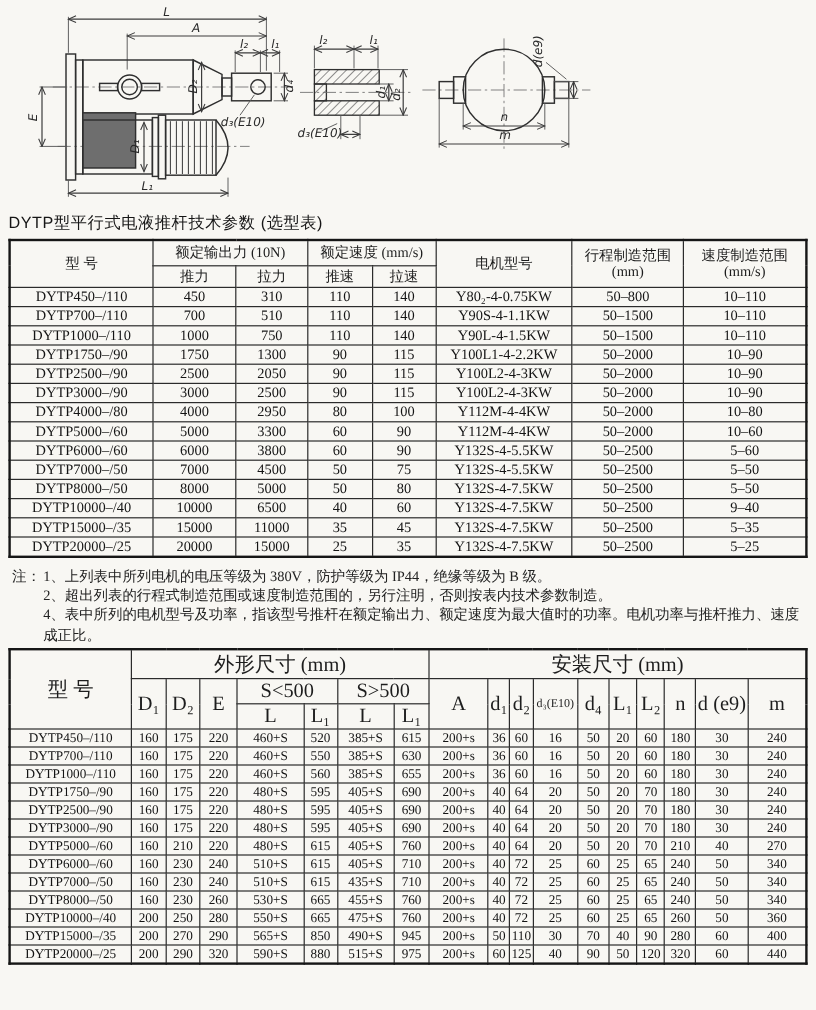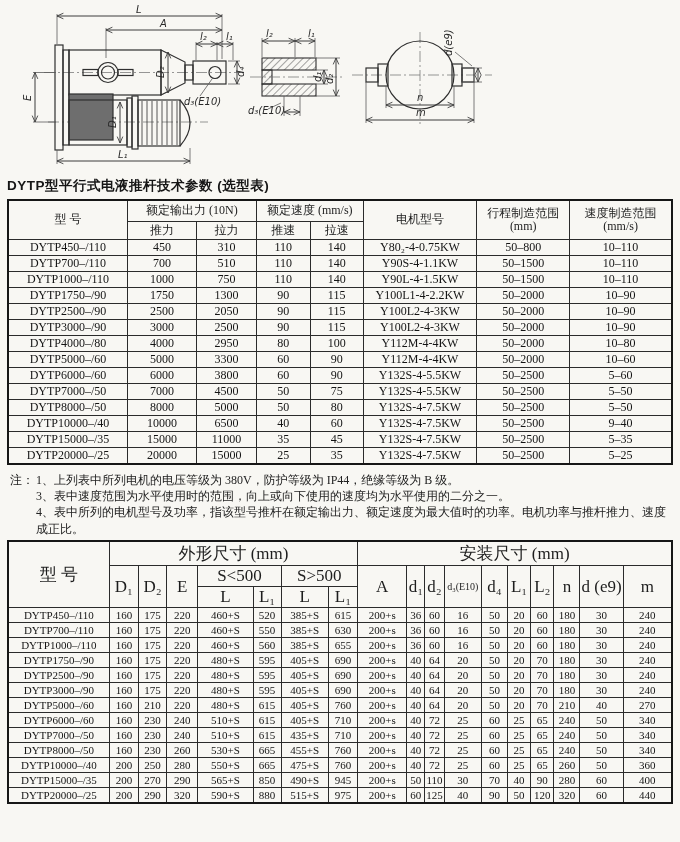--- a/index.html
+++ b/index.html
@@ -18,21 +18,21 @@
   .dim{stroke:#3c3c3c;stroke-width:1;fill:none;}
   .ext{stroke:#5a5a5a;stroke-width:.8;fill:none;}
   .part{stroke:#2f2f2f;stroke-width:1.2;fill:none;}
   .cl{stroke:#6b6b6b;stroke-width:.7;fill:none;stroke-dasharray:11 3 2 3;}
   .fin{stroke:#2f2f2f;stroke-width:.8;}
   text.dimlab{font-family:"DejaVu Sans",sans-serif;font-size:10px;font-style:italic;fill:#2a2a2a;}
 
   
   .sec-title{
     margin:5px 0 4px 7px;
-    font-size:13.5px;font-weight:700;color:#161616;
+    font-size:13.5px;font-weight:400;color:#161616;
     letter-spacing:.5px;
   }
   .notes{
     margin:7px 0 0 10px;width:660px;
     font-family:"Liberation Serif","DejaVu Serif","DejaVu Sans",serif;
     font-size:12px;line-height:16.4px;color:#222;
   }
   .note-line{display:flex;}
   .note-label{flex:0 0 26px;}
   .note-indent{margin-left:26px;}
@@ -404,21 +404,21 @@
           <td>5–25</td>
         </tr>
       </tbody>
   </table>
 
   <div class="notes">
     <div class="note-line">
       <span class="note-label">注：</span>
       <span class="note-body">1、上列表中所列电机的电压等级为 380V，防护等级为 IP44，绝缘等级为 B 级。</span>
     </div>
-    <div class="note-indent">3、表中速度范围为水平使用时的范围，向上或向下使用的速度均为水平使用的二分之一。</div>
+    <div class="note-indent">2、超出列表的行程式制造范围或速度制造范围的，另行注明，否则按表内技术参数制造。</div>
     <div class="note-indent">4、表中所列的电机型号及功率，指该型号推杆在额定输出力、额定速度为最大值时的功率。电机功率与推杆推力、速度成正比。</div>
   </div>
 
 
   <table class="t2">
     <colgroup>
       <col style="width:15.2%">
         <col style="width:4.4%">
         <col style="width:4.2%">
         <col style="width:4.7%">

